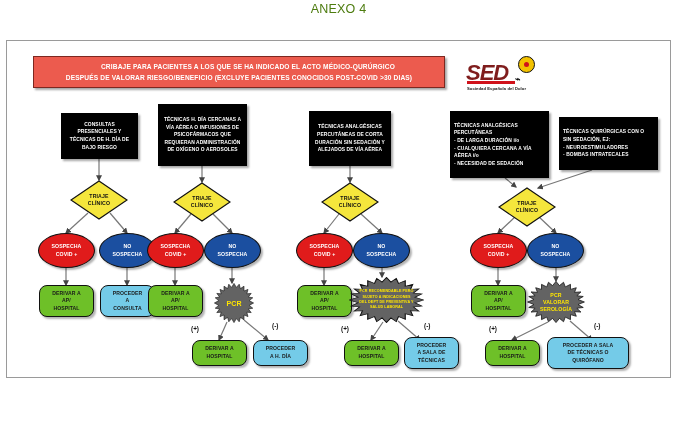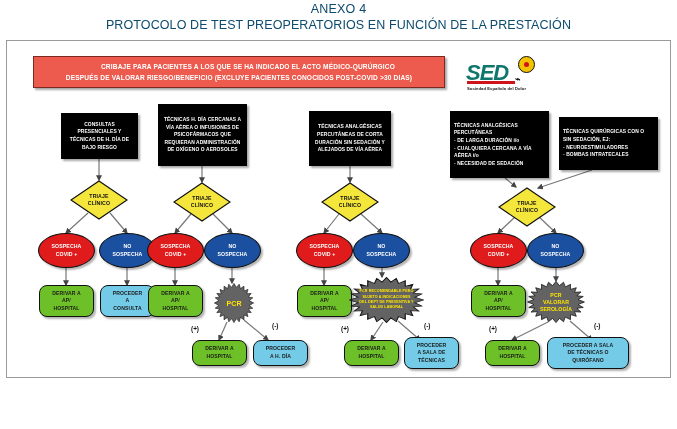--- a/index.html
+++ b/index.html
@@ -12,21 +12,21 @@
     position: relative;
     width: 677px; height: 429px;
     background: #ffffff;
     overflow: hidden;
   }
 
   
   #header {
     position: absolute; left: 0; top: 2px; width: 677px;
     text-align: center;
-    color: #0c4a6e;
+    color: #4d7c0f;
   }
   #header .ttl-1 {
     font-size: 12.5px; letter-spacing: .2px; line-height: 15px;
   }
   #header .ttl-2 {
     font-size: 12.5px; letter-spacing: .1px; line-height: 16px;
   }
 
   
   #frame {
@@ -55,21 +55,21 @@
 
   
   #logo {
     position: absolute; left: 466px; top: 55px;
     width: 100px; height: 42px;
   }
   #logo .sed-word {
     position: absolute; left: 0; top: 5px;
     font-size: 22px; font-weight: bold; font-style: italic;
     letter-spacing: -1px;
-    color: #0f766e;
+    color: #7f1d1d;
     font-family: "Liberation Sans", sans-serif;
   }
   #logo .sed-bar {
     position: absolute; left: 1px; top: 26px;
     width: 48px; height: 3px; background: #d0121b;
   }
   #logo .sed-sub {
     position: absolute; left: 1px; top: 31px;
     font-size: 4.1px; font-weight: bold; color: #111;
     letter-spacing: .1px;
@@ -183,21 +183,20 @@
     word-break: break-all;
   }
 </style>
 </head>
 <body>
 
 <div id="page">
 
   <div id="header">
     <div class="ttl-1">ANEXO 4</div>
-    <div class="ttl-2">PROTOCOLO DE TEST PREOPERATORIOS EN FUNCIÓN DE LA PRESTACIÓN</div>
   </div>
 
   <div id="frame"></div>
 
   <svg class="wires">
     <defs>
       <marker id="ah" markerWidth="5" markerHeight="5" refX="4" refY="2.5" orient="auto">
         <path d="M0,0 L5,2.5 L0,5 z" fill="#444"></path>
       </marker>
     </defs>

